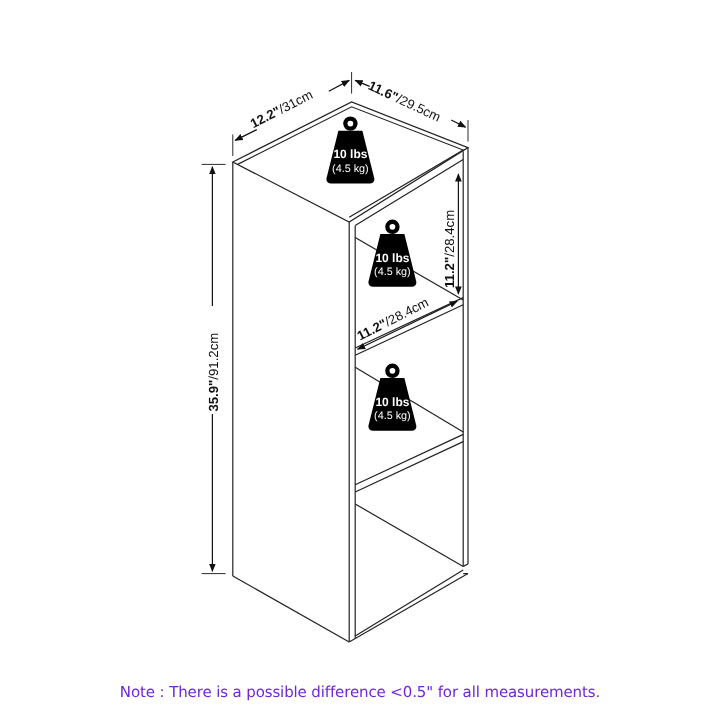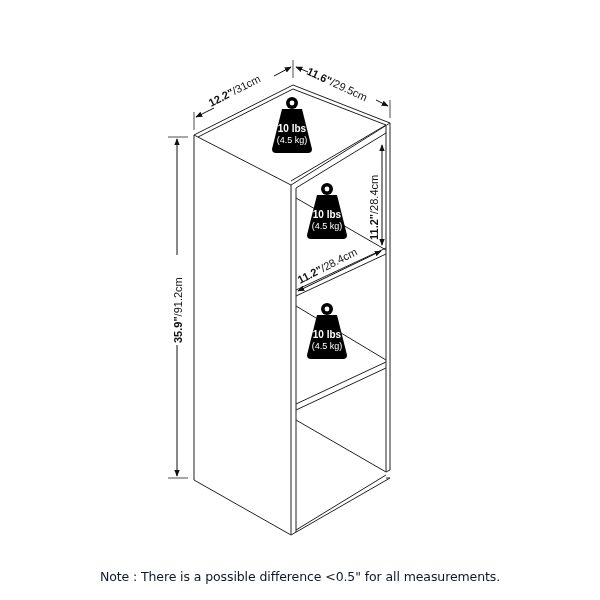--- a/index.html
+++ b/index.html
@@ -1,18 +1,18 @@
 <!DOCTYPE html>
 <html><head>
 <meta charset="utf-8">
 <style>
   html, body { margin:0; padding:0; background:#ffffff; }
   body { width:600px; height:600px; position:relative; overflow:hidden; font-family:"Liberation Sans", sans-serif; }
   svg { position:absolute; left:0; top:0; }
-  .note { position:absolute; left:0; width:600px; top:569px; text-align:center; font-size:12.5px; color:#0f172a; font-family:"DejaVu Sans", sans-serif; letter-spacing:-0.1px; }
+  .note { position:absolute; left:0; width:600px; top:569px; text-align:center; font-size:12.5px; color:#6d28d9; font-family:"DejaVu Sans", sans-serif; letter-spacing:-0.1px; }
 </style>
 </head>
 <body>
 
 <svg width="600" height="600" viewBox="0 0 600 600">
   <defs>
     <marker id="arr" viewBox="0 0 10 10" refX="9" refY="5" markerWidth="7" markerHeight="7" orient="auto-start-reverse">
       <path d="M0,1 L10,5 L0,9 z" fill="#111"></path>
     </marker>
   </defs>

